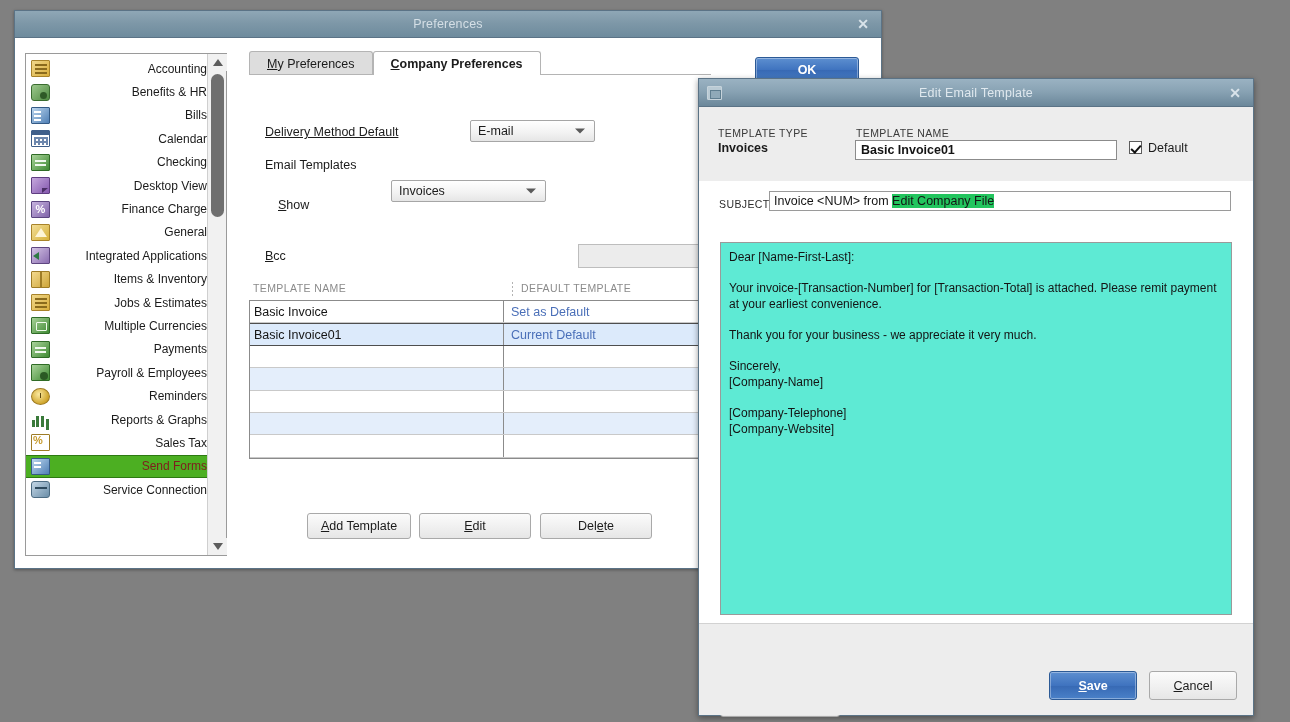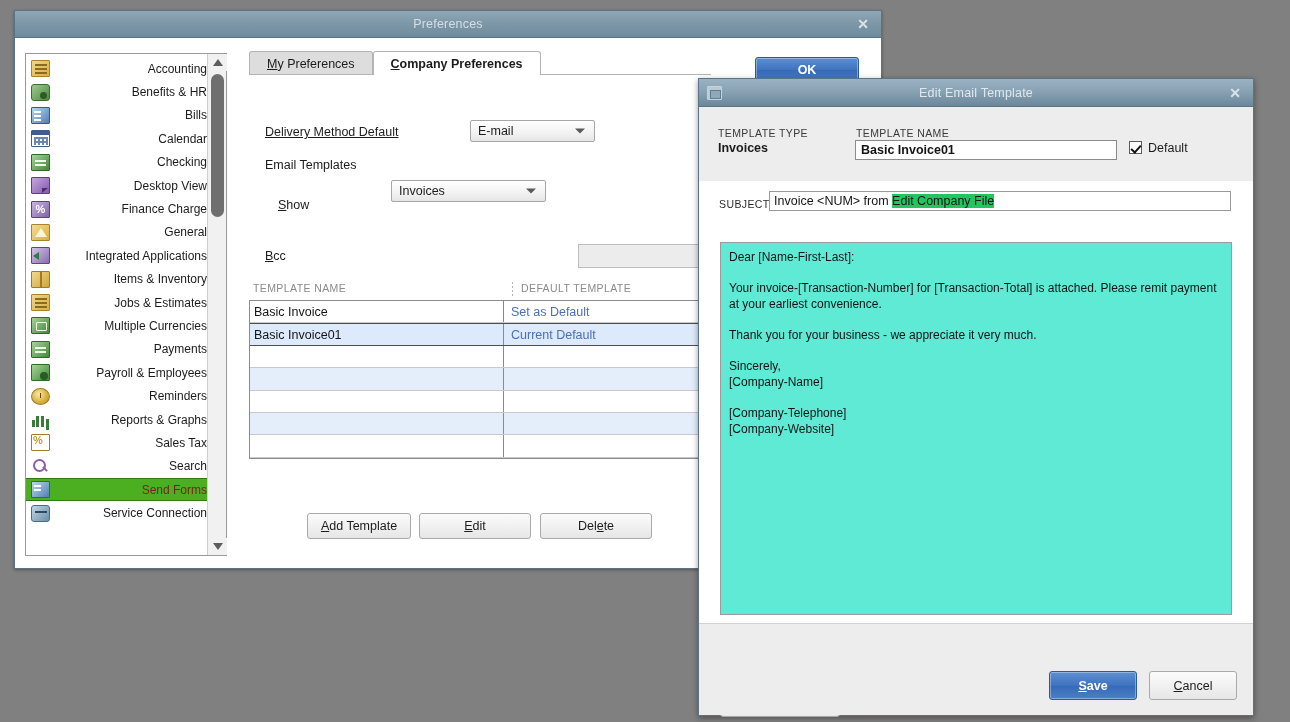--- a/index.html
+++ b/index.html
@@ -582,24 +582,20 @@
             <span class="side-label">Reminders</span>
           </div>
           <div class="side-item">
             <span class="side-icon ic-reports"></span>
             <span class="side-label">Reports &amp; Graphs</span>
           </div>
           <div class="side-item">
             <span class="side-icon ic-salestax"></span>
             <span class="side-label">Sales Tax</span>
           </div>
-          <div class="side-item">
-            <span class="side-icon ic-search"></span>
-            <span class="side-label">Search</span>
-          </div>
           <div class="side-item selected">
             <span class="side-icon ic-sendforms"></span>
             <span class="side-label">Send Forms</span>
           </div>
           <div class="side-item">
             <span class="side-icon ic-service"></span>
             <span class="side-label">Service Connection</span>
           </div>
         </div>
       <div id="sidebar-scroll">

